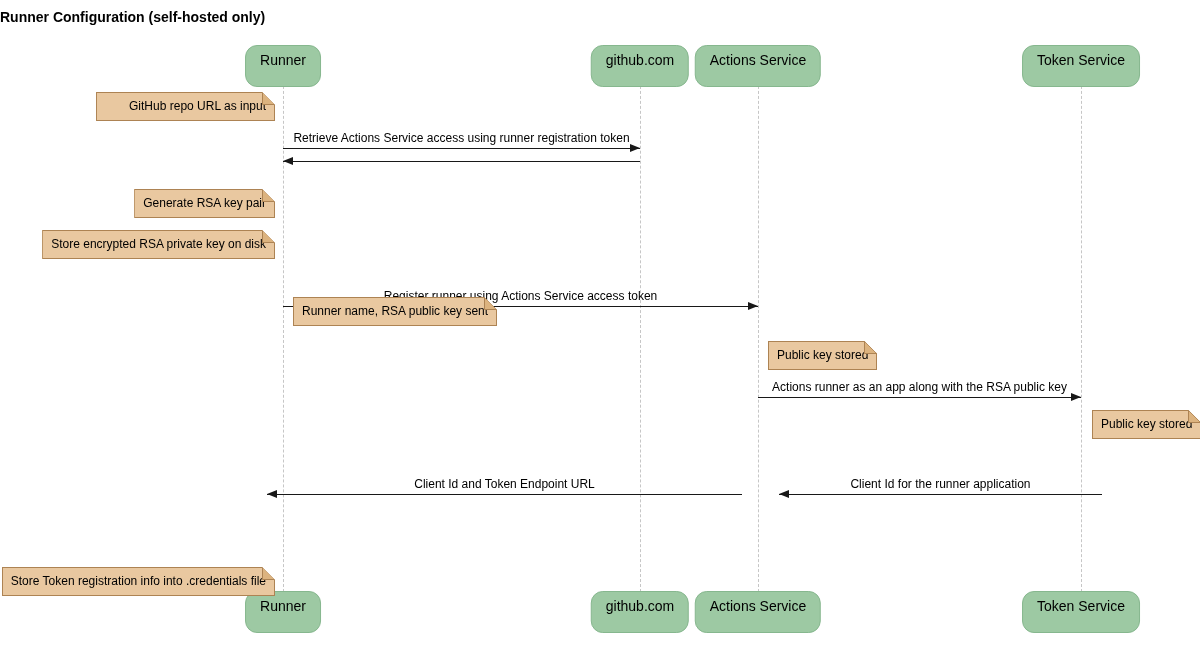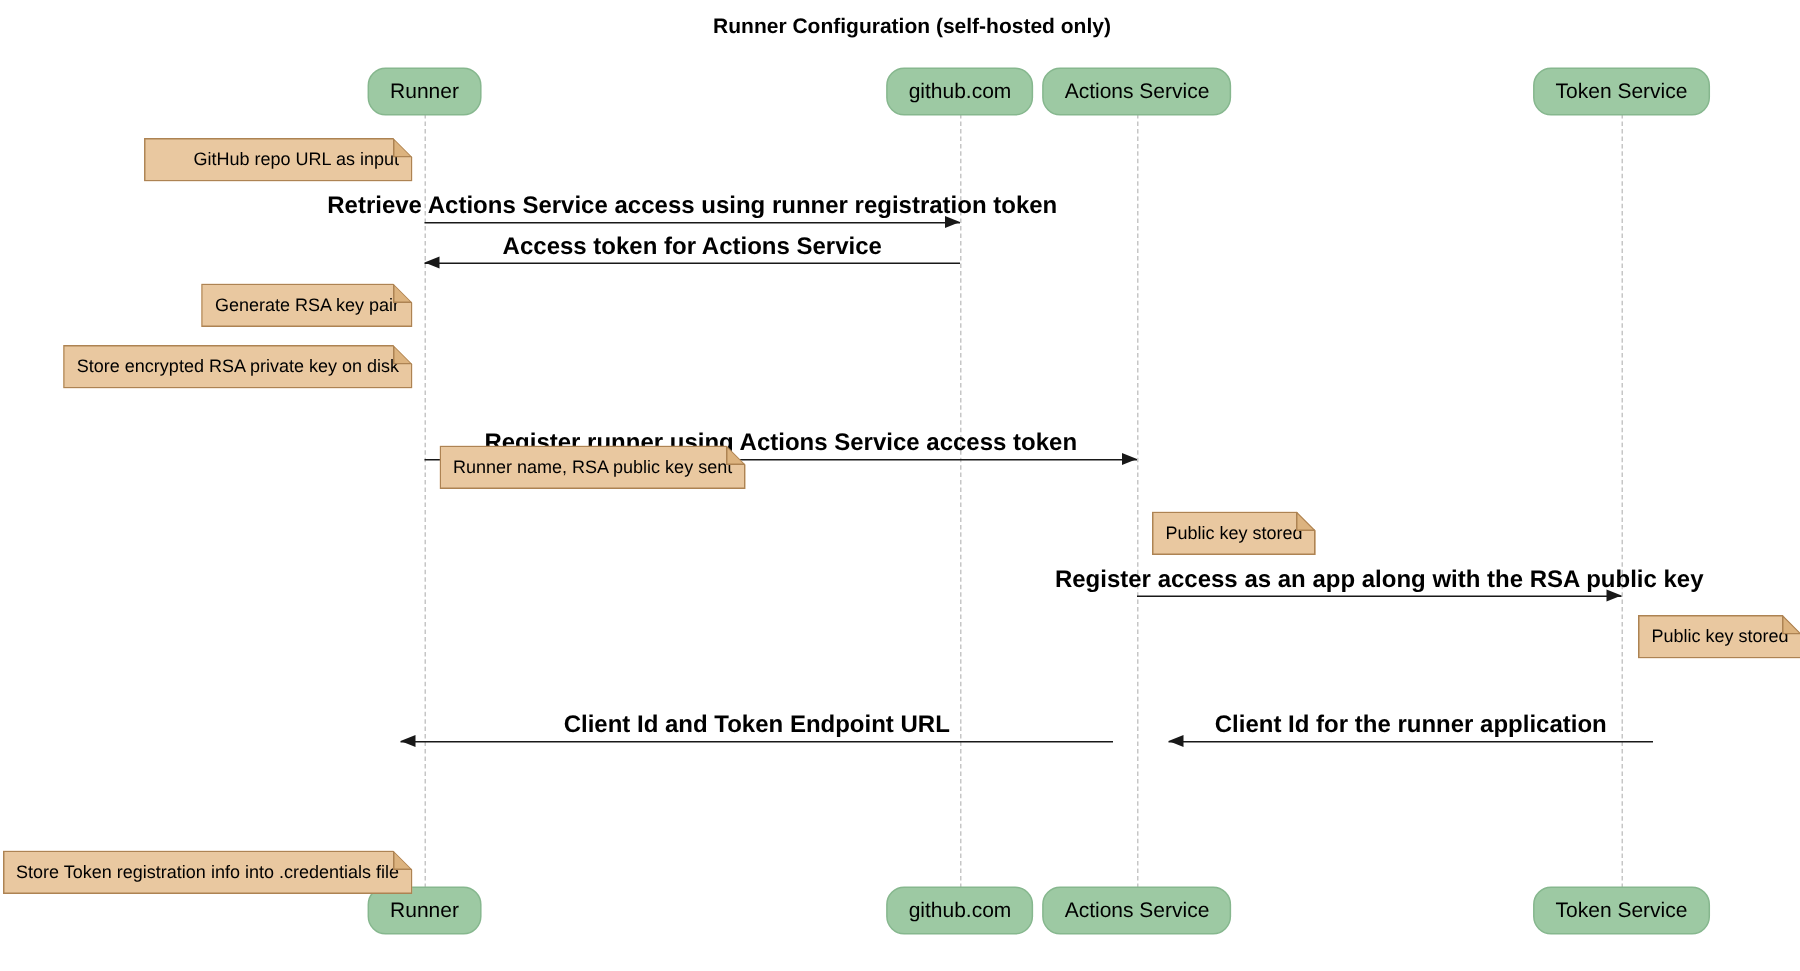--- a/index.html
+++ b/index.html
@@ -19,35 +19,33 @@
   #diagram {
     position: relative;
     width: 1200px;
     height: 647px;
     background: var(--background);
     overflow: hidden;
   }
   .title {
     position: absolute;
     left: 0; top: 9px; width: 1200px;
-    text-align: center;
     font-size: 14px;
     font-weight: bold;
-    padding-left: 16px;
   }
   .lifeline {
     position: absolute;
     top: 76px;
     height: 516px;
     width: 0;
     border-left: 1px dashed var(--lifeline);
   }
   .participant {
     position: absolute;
-    height: 32px;
+    height: 42px;
     line-height: 29px;
     padding: 0 14px;
     background: var(--participant-fill);
     border: 1px solid var(--participant-border);
     border-radius: 12px;
     font-size: 14px;
     white-space: nowrap;
     transform: translateX(-50%);
   }
   .note {
@@ -64,25 +62,24 @@
     position: absolute;
     top: -1px; right: -1px;
     width: 13px; height: 13px;
   }
   .msg {
     position: absolute;
   }
   .msg-label {
     display: flex;
     justify-content: center;
-    font-size: 16px;
+    font-size: 12px;
     height: 14px;
     line-height: 14px;
     white-space: nowrap;
-    font-weight: bold;
   }
   .msg-line {
     position: relative;
     height: 1px;
     background: var(--arrow);
     margin-top: 3px;
   }
   .arrowhead { position: absolute; width: 0; height: 0; top: -4px; }
   .arrowhead.right {
     right: 0;
@@ -127,21 +124,20 @@
   </div>
 
   <div class="msg" style="left:283px; top:131px; width:357px;">
     <div class="msg-label">Retrieve Actions Service access using runner registration token</div>
     <div class="msg-line">
       <div class="arrowhead right"></div>
     </div>
   </div>
 
   <div class="msg" style="left:283px; top:158px; width:357px;">
-    <div class="msg-label">Access token for Actions Service</div>
     <div class="msg-line">
       <div class="arrowhead left"></div>
     </div>
   </div>
 
   <div class="note" style="right:925px; top:189px;">
     <svg class="fold" viewBox="0 0 13 13">
         <path d="M0.5,0.5 L12.5,12.5 L0.5,12.5 Z" fill="var(--note-fold)" stroke="var(--note-border)" stroke-width="1"></path>
       </svg>
     <span>Generate RSA key pair</span>
@@ -169,21 +165,21 @@
   </div>
 
   <div class="note" style="left:768px; top:341px;">
     <svg class="fold" viewBox="0 0 13 13">
         <path d="M0.5,0.5 L12.5,12.5 L0.5,12.5 Z" fill="var(--note-fold)" stroke="var(--note-border)" stroke-width="1"></path>
       </svg>
     <span>Public key stored</span>
   </div>
 
   <div class="msg" style="left:758px; top:380px; width:323px;">
-    <div class="msg-label">Register access as an app along with the RSA public key</div>
+    <div class="msg-label">Actions runner as an app along with the RSA public key</div>
     <div class="msg-line">
       <div class="arrowhead right"></div>
     </div>
   </div>
 
   <div class="note" style="left:1092px; top:410px;">
     <svg class="fold" viewBox="0 0 13 13">
         <path d="M0.5,0.5 L12.5,12.5 L0.5,12.5 Z" fill="var(--note-fold)" stroke="var(--note-border)" stroke-width="1"></path>
       </svg>
     <span>Public key stored</span>

